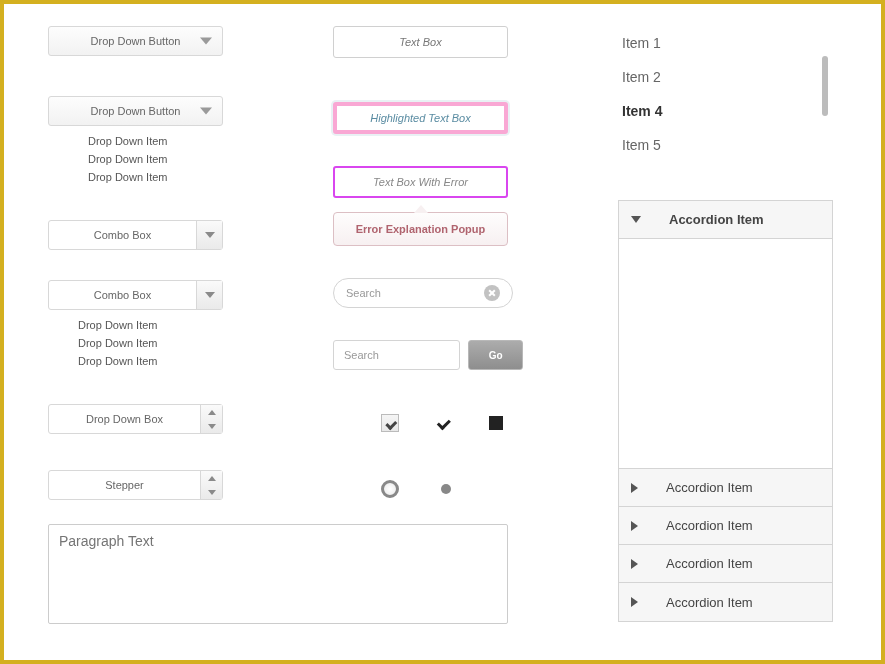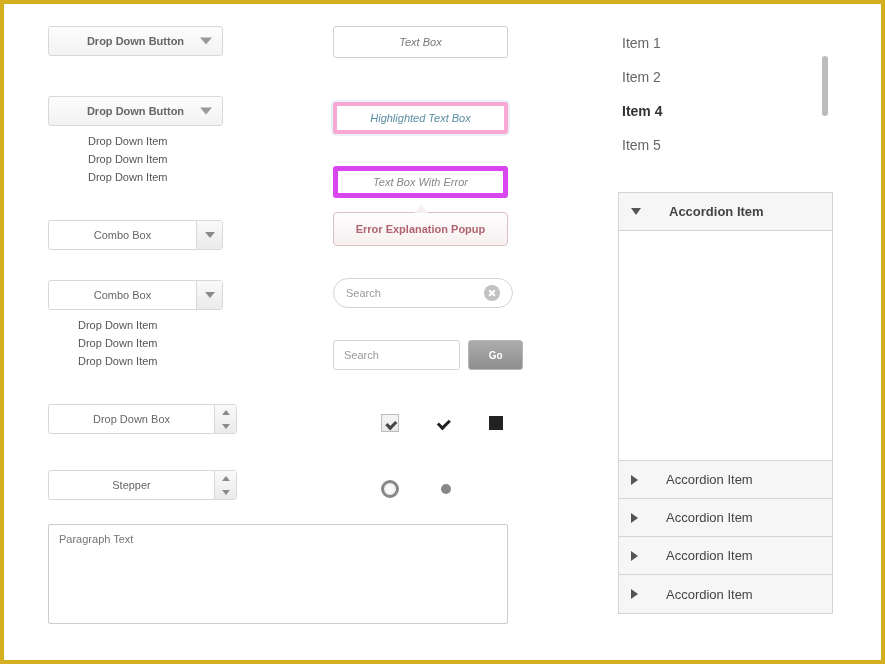--- a/index.html
+++ b/index.html
@@ -8,21 +8,21 @@
 
 .col1 { position: absolute; left: 40px; top: 18px; width: 180px; }
 .col2 { position: absolute; left: 325px; top: 18px; width: 190px; }
 .col3 { position: absolute; left: 610px; top: 18px; width: 220px; }
 
 
 .dd-btn {
   width: 175px; height: 30px; border: 1px solid #d8d8d8; border-radius: 3px;
   background: linear-gradient(#fdfdfd,#f2f2f2);
   display: flex; align-items: center; justify-content: center; position: relative;
-  font-size: 11px; color: #666; cursor: pointer; font-weight: bold;
+  font-size: 11px; color: #666; cursor: pointer;
 }
 .dd-btn .chev {
   position: absolute; right: 10px; top: 50%; transform: translateY(-50%);
   width: 0; height: 0; border-left: 6px solid transparent; border-right: 6px solid transparent;
   border-top: 7px solid #9a9a9a;
 }
 .dd-items { padding: 6px 0 0 40px; font-size: 11px; color: #555; line-height: 18px; }
 
 
 .combo {
@@ -36,46 +36,46 @@
   background: linear-gradient(#fafafa,#eaeaea);
   display: flex; align-items: center; justify-content: center;
 }
 .combo .chev-box::after {
   content:''; width:0; height:0; border-left:5px solid transparent; border-right:5px solid transparent;
   border-top:6px solid #8a8a8a;
 }
 
 
 .step {
-  width: 189px; height: 30px; border: 1px solid #d8d8d8; border-radius: 3px;
+  width: 175px; height: 30px; border: 1px solid #d8d8d8; border-radius: 3px;
   background: #fff; display: flex; align-items: center; font-size: 11px; color: #666;
 }
 .step .lbl { flex:1; text-align:center; }
 .step .arrows {
   width: 22px; height:100%; border-left:1px solid #d8d8d8;
   background: linear-gradient(#fafafa,#eaeaea);
   display:flex; flex-direction:column;
 }
 .step .arrows span { flex:1; display:flex; align-items:center; justify-content:center; }
 .step .arrows .up::after { content:''; border-left:4px solid transparent; border-right:4px solid transparent; border-bottom:5px solid #8a8a8a; }
 .step .arrows .dn::after { content:''; border-left:4px solid transparent; border-right:4px solid transparent; border-top:5px solid #8a8a8a; }
 
 .para {
   width: 460px; height: 100px; border:1px solid #ccc; border-radius:2px;
-  padding: 8px 10px; font-size: 11px; color:#777; resize:none;
+  padding: 8px 10px; font-size: 14px; color:#777; resize:none;
 }
 
 
 .tbox {
   width: 175px; height: 32px; border:1px solid #d0d0d0; border-radius:3px;
   background:#fff; display:flex; align-items:center; justify-content:center;
   font-size:11px; color:#777;font-style:italic;
 }
 .tbox.hl { border:4px solid #f9a8d4; box-shadow: 0 0 0 2px rgba(106,160,184,0.15); color:#5a8ca2; }
-.tbox.err { border:5px solid #d946ef; color:#888; }
+.tbox.err { border:2px solid #d946ef; color:#888; }
 .err-popup {
   margin-top:14px; width:175px; height:34px; border:1px solid #dcbfc4; border-radius:4px;
   background:linear-gradient(#fefdfd,#f7f0f1);
   display:flex; align-items:center; justify-content:center;
   font-size:11px; font-weight:bold; color:#b0646f; position:relative;
 }
 .err-popup::before {
   content:''; position:absolute; top:-8px; left:50%; transform:translateX(-50%);
   width:0; height:0; border-left:7px solid transparent; border-right:7px solid transparent;
   border-bottom:8px solid #f7f0f1;
@@ -121,21 +121,21 @@
 .radio-ring { width:18px; height:18px; border:3px solid #888; border-radius:50%; background:radial-gradient(#fff,#e8e8e8); }
 .radio-dot { width:10px; height:10px; border-radius:50%; background:#888; }
 
 
 .listbox { width:210px; position:relative; }
 .list-item { font-size:14px; color:#666; padding:9px 4px; }
 .list-item.sel { font-weight:bold; color:#333; }
 .scroll-thumb { position:absolute; right:0; top:30px; width:6px; height:60px; background:#bcbcbc; border-radius:3px; }
 
 
-.acc { width:215px; border:1px solid #d4d4d4; margin-top:30px; }
+.acc { width:215px; border:1px solid #d4d4d4; margin-top:38px; }
 .acc-head {
   height:38px; border-bottom:1px solid #d4d4d4; background:#f6f6f6;
   display:flex; align-items:center; padding:0 12px; font-size:13px; color:#444;
 }
 .acc-head.open { font-weight:bold; }
 .acc-head .tri { margin-right:28px; width:0; height:0; }
 .acc-head.open .tri { border-left:5px solid transparent; border-right:5px solid transparent; border-top:7px solid #555; }
 .acc-head.closed .tri { border-top:5px solid transparent; border-bottom:5px solid transparent; border-left:7px solid #555; }
 .acc-body { height:230px; background:#fff; border-bottom:1px solid #d4d4d4; }
 .acc-head:last-child { border-bottom:none; }

